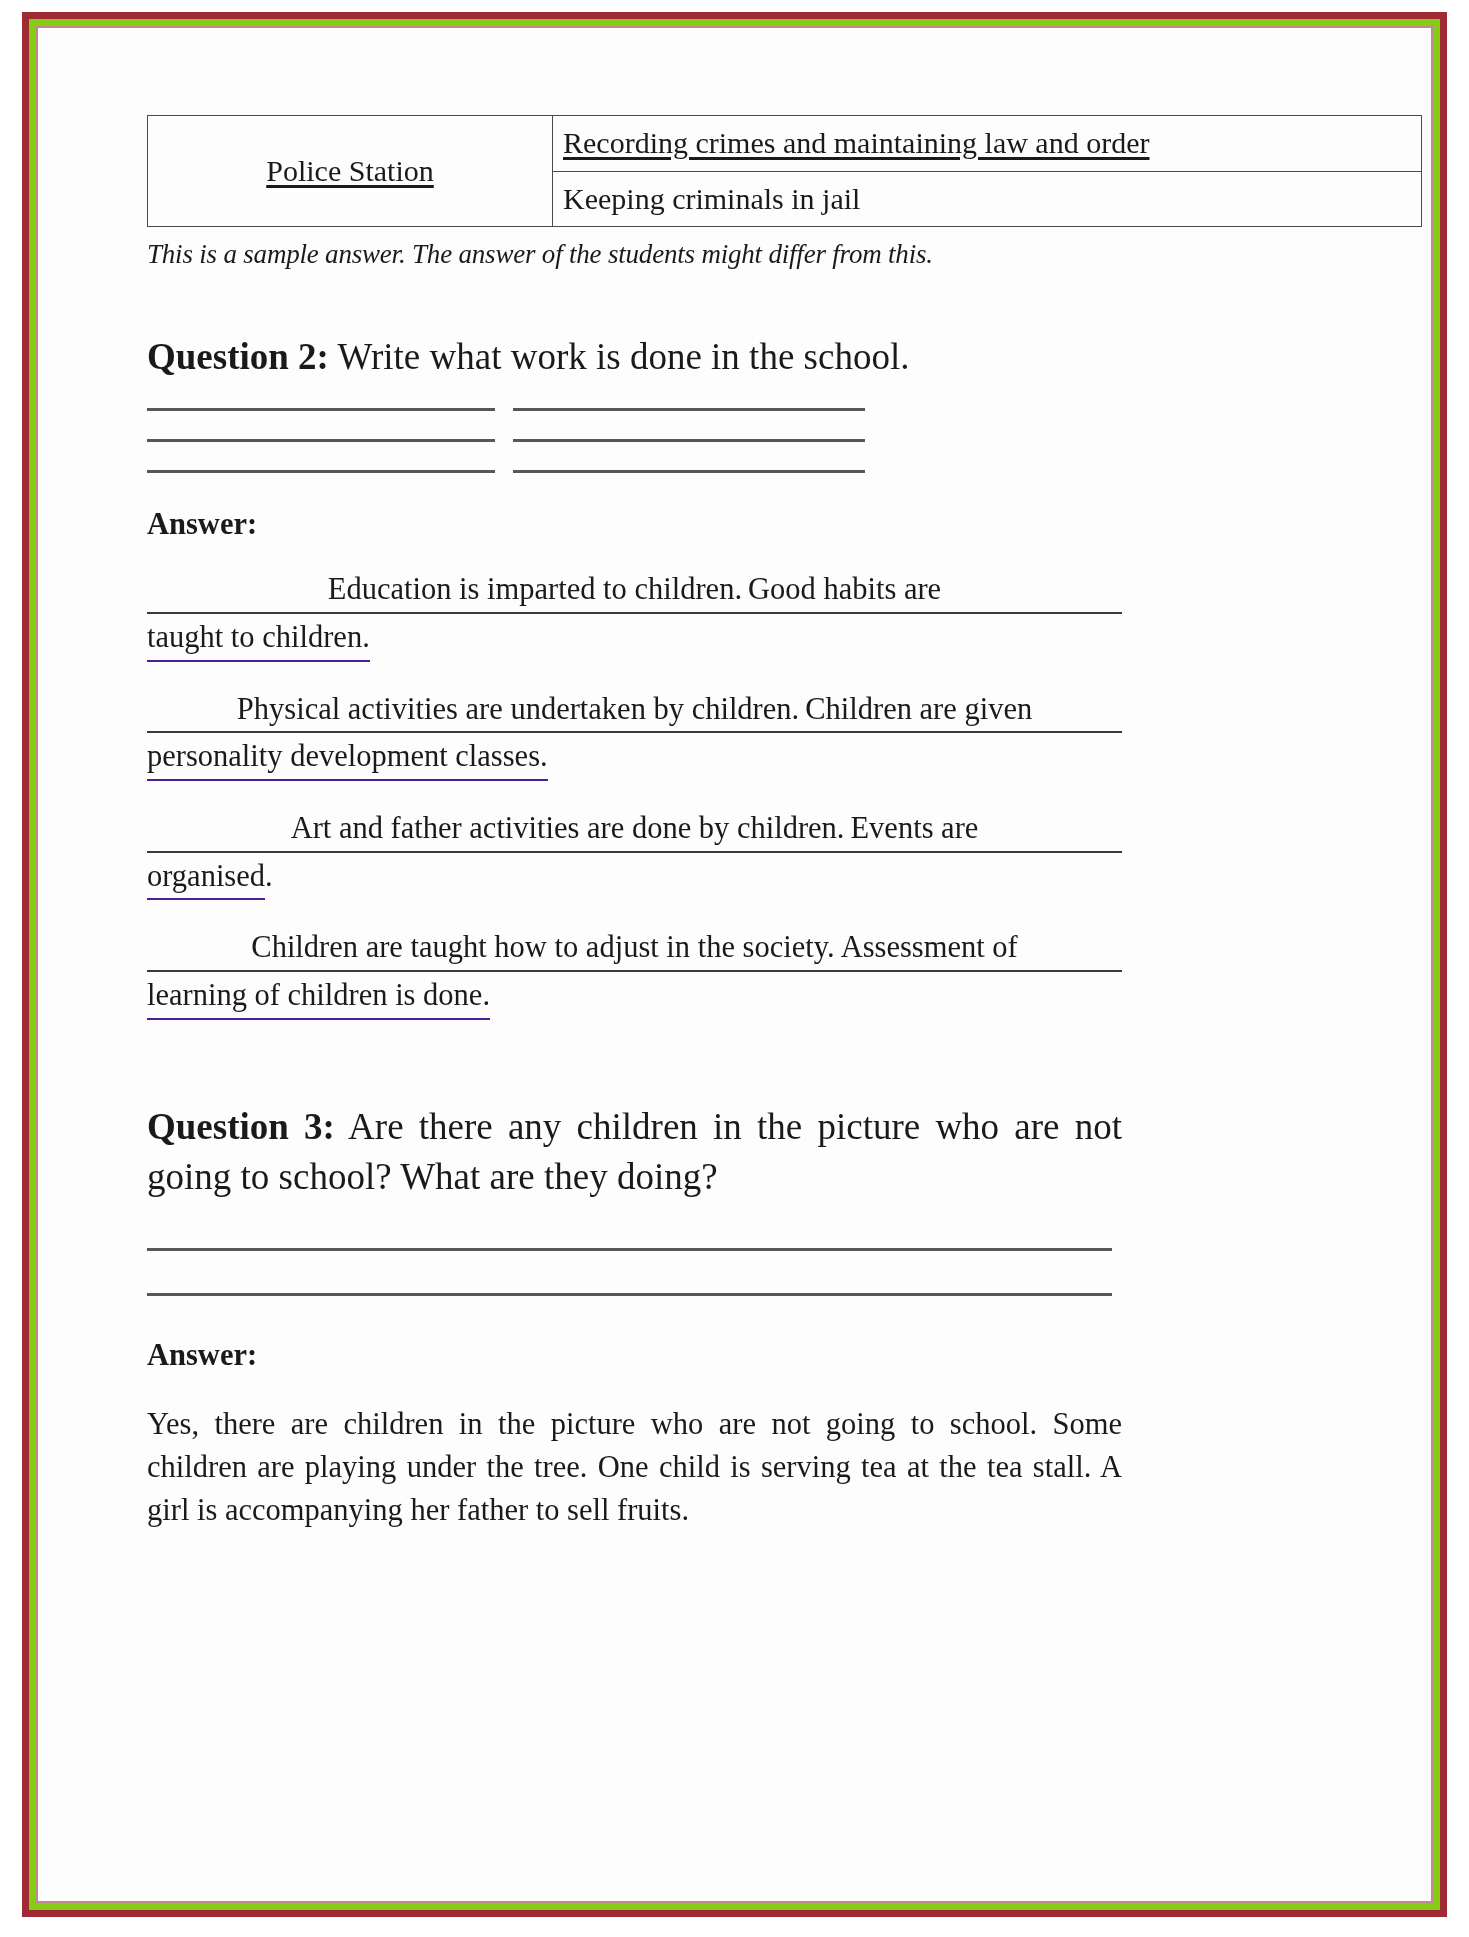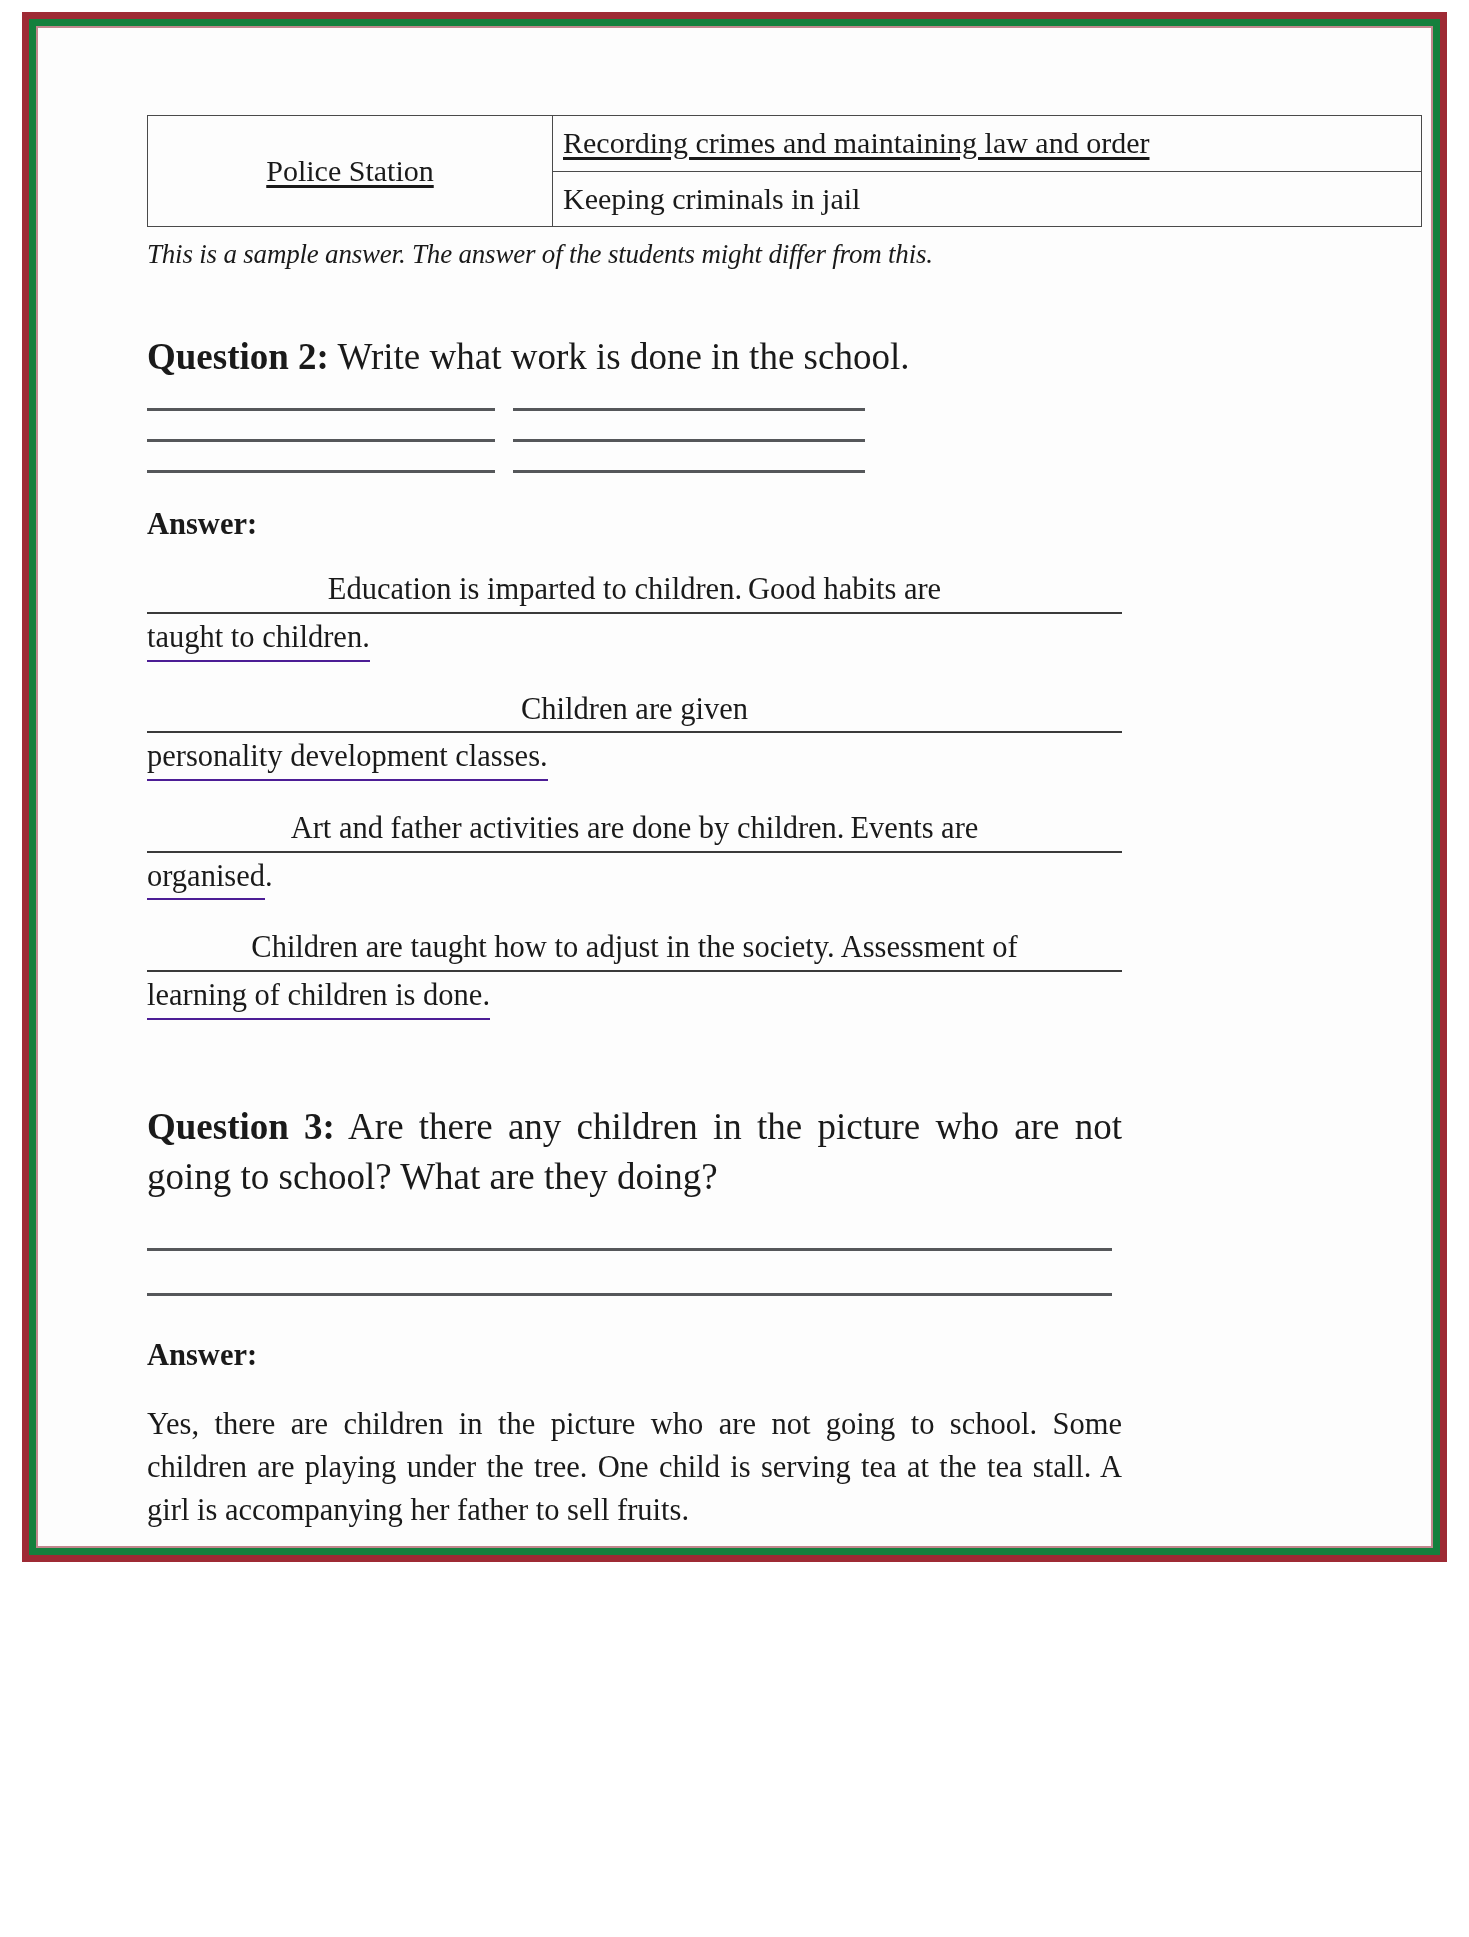--- a/index.html
+++ b/index.html
@@ -13,24 +13,24 @@
     font-family: "Liberation Serif", "DejaVu Serif", serif;
     color: #1a1a1a;
   }
 
   
   #page-frame {
     position: absolute;
     left: 22px;
     top: 12px;
     width: 1425px;
-    height: 1550px;
+    height: 1905px;
     border: 7px solid #9e2a34;
     box-sizing: border-box;
-    background: #15803d;
+    background: #84cc16;
   }
   #page-frame-inner {
     position: absolute;
     left: 7px;
     top: 7px;
     right: 7px;
     bottom: 7px;
     border: 2px solid #c2868d;
     box-sizing: border-box;
     background: #fdfdfd;
@@ -199,20 +199,21 @@
         <span class="seg-l">Education is imparted to children.</span>
         <span class="seg-r">Good habits are</span>
       </div>
       <div class="ans-tailwrap">
         <span class="ans-line tail">taught to children.</span><span class="ans-tail-plain"></span>
       </div>
     </div>
 
     <div class="ans-block">
       <div class="ans-line">
+        <span class="seg-l">Physical activities are undertaken by children.</span>
         <span class="seg-r">Children are given</span>
       </div>
       <div class="ans-tailwrap">
         <span class="ans-line tail">personality development classes.</span><span class="ans-tail-plain"></span>
       </div>
     </div>
 
     <div class="ans-block">
       <div class="ans-line">
         <span class="seg-l">Art and father activities are done by children.</span>

